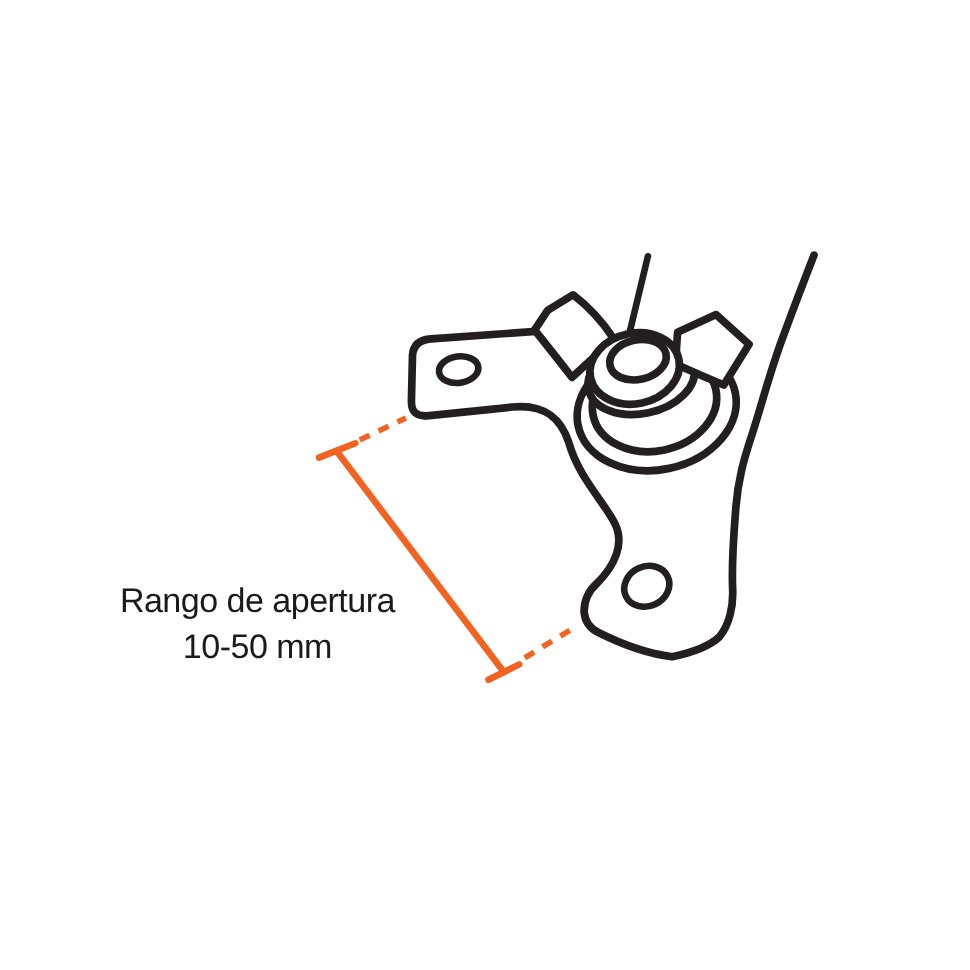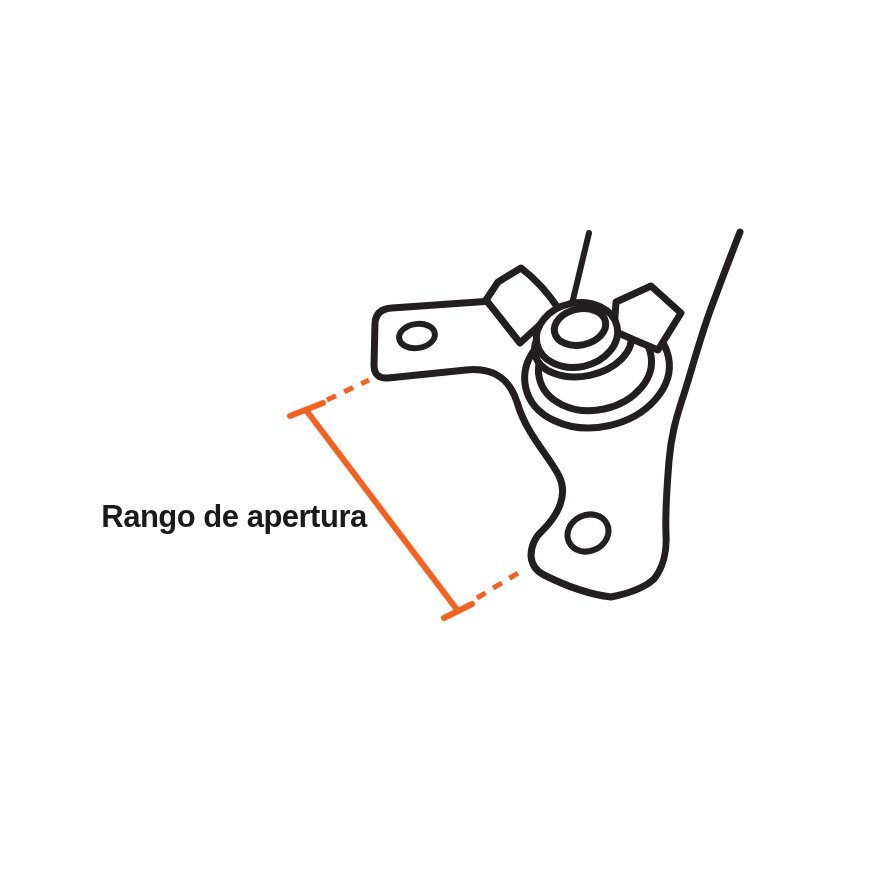--- a/index.html
+++ b/index.html
@@ -49,25 +49,25 @@
   .accent-dashed {
     fill: none;
     stroke: var(--accent, #f26322);
     stroke-width: 5;
     stroke-linecap: butt;
     stroke-dasharray: 10 9;
   }
   .caption {
     position: absolute;
     left: 95px;
-    top: 496px;
+    top: 525px;
     width: 278px;
     text-align: center;
     color: var(--text, #1a1a1a);
-    font-weight: bold;
+    font-weight: normal;
     font-size: 31px;
     line-height: 42px;
     letter-spacing: -0.5px;
     white-space: nowrap;
   }
 </style>
 </head>
 <body>
 
 <div class="page">
@@ -118,15 +118,16 @@
       <path class="accent-solid" d="M 306 410 L 458 611"></path>
       <path class="accent-solid" d="M 290 416 L 323 403"></path>
       <path class="accent-solid" d="M 444 618 L 472 604"></path>
       <path class="accent-dashed" d="M 327 400 L 369 380"></path>
       <path class="accent-dashed" d="M 477 598 L 523 570"></path>
     </g>
   </svg>
 
   <div class="caption">
     <div>Rango de apertura</div>
+    <div>10-50 mm</div>
   </div>
 
 </div>
 
 </body></html>

